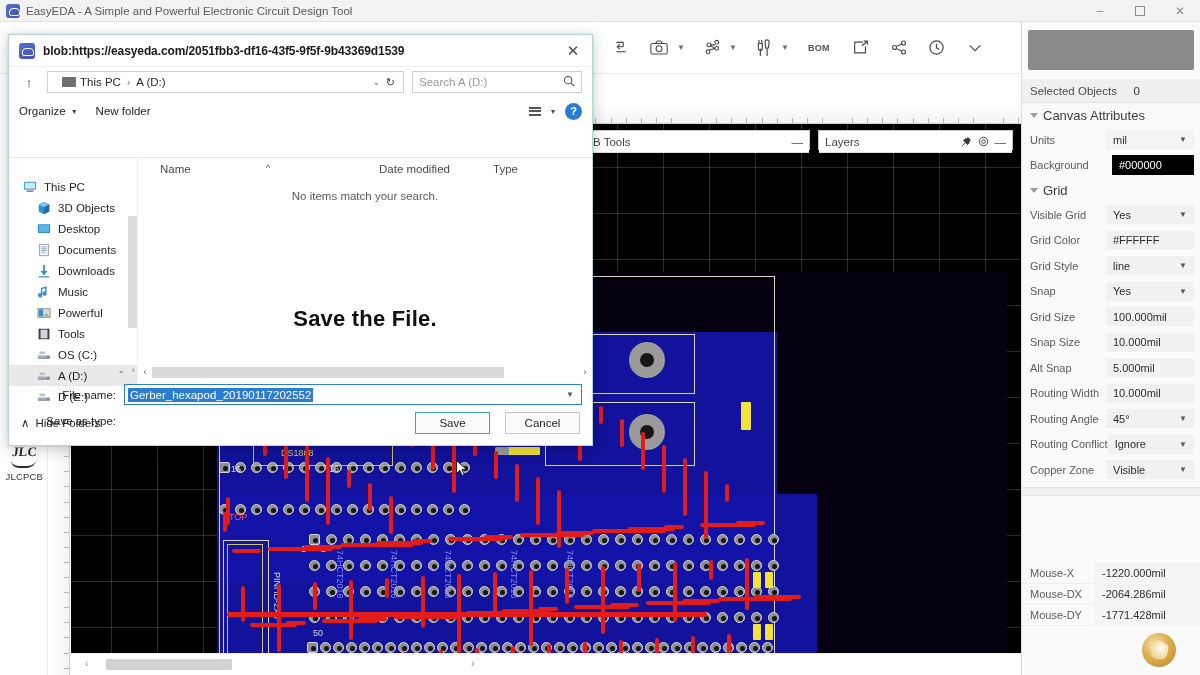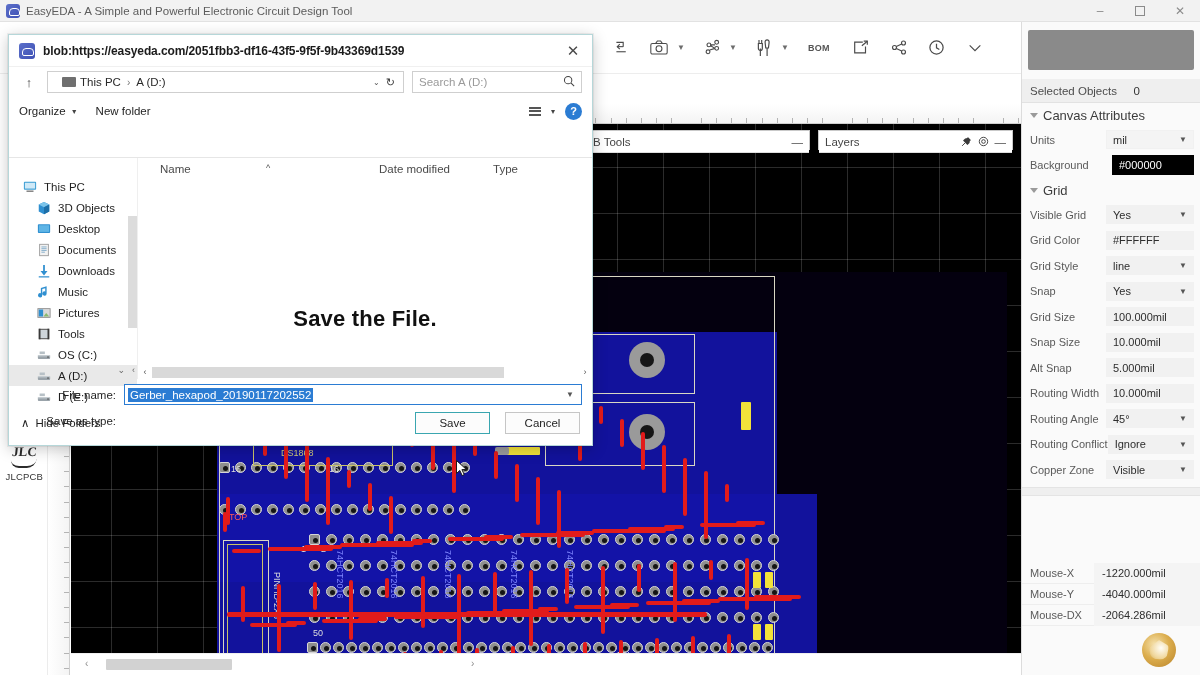--- a/index.html
+++ b/index.html
@@ -1111,26 +1111,26 @@
     </div>
 
     <div class="rp-divider"></div>
 
     <div class="mousebox">
       <div class="mrow">
         <span class="lbl">Mouse-X</span>
         <span class="val">-1220.000mil</span>
       </div>
       <div class="mrow">
-        <span class="lbl">Mouse-Y</span>
-        <span class="val">-4040.000mil</span>
-      </div>
-      <div class="mrow">
         <span class="lbl">Mouse-DX</span>
         <span class="val">-2064.286mil</span>
+      </div>
+      <div class="mrow">
+        <span class="lbl">Mouse-DY</span>
+        <span class="val">-1771.428mil</span>
       </div>
     </div>
 
     <div class="brandlogo"></div>
   </div>
 
   <div class="dialog">
 
     <div class="dlg-title">
       <div class="dlg-ic"></div>
@@ -1242,21 +1242,21 @@
             <span>Music</span>
           </div>
           <div class="nav-item indent">
             <span>
               <svg class="nav-ic" viewBox="0 0 16 16">
                 <rect x="1" y="3" width="14" height="10" fill="#d9d9d9" stroke="#8d8d8d"></rect>
                 <rect x="2" y="4" width="5" height="8" fill="#2f8fd0"></rect>
                 <path d="M8 11l2.5-3 3.5 4H8z" fill="#8ab96f"></path>
               </svg>
             </span>
-            <span>Pictures</span>
+            <span>Powerful</span>
           </div>
           <div class="nav-item indent">
             <span>
               <svg class="nav-ic" viewBox="0 0 16 16">
                 <rect x="2" y="2" width="12" height="12" fill="#6b6b6b"></rect>
                 <rect x="3.2" y="3.4" width="9.6" height="9.2" fill="#cfd6db"></rect>
                 <rect x="2" y="2" width="2" height="12" fill="#3a3a3a"></rect>
                 <rect x="12" y="2" width="2" height="12" fill="#3a3a3a"></rect>
               </svg>
             </span>
@@ -1297,20 +1297,21 @@
           </div>
         </div>
 
       <div class="file-pane">
         <div class="col-head">
           <span class="sort-asc" style="left:128px">^</span>
           <span class="c" style="left:22px">Name</span>
           <span class="c" style="left:241px">Date modified</span>
           <span class="c" style="left:355px">Type</span>
         </div>
+        <div class="empty-msg">No items match your search.</div>
         <div class="overlay-msg">Save the File.</div>
         <div class="file-hscroll">
           <span class="fh-arrow">‹</span>
           <span class="fh-track">
             <span class="fh-thumb"></span>
           </span>
           <span class="fh-arrow">›</span>
         </div>
       </div>
     </div>

